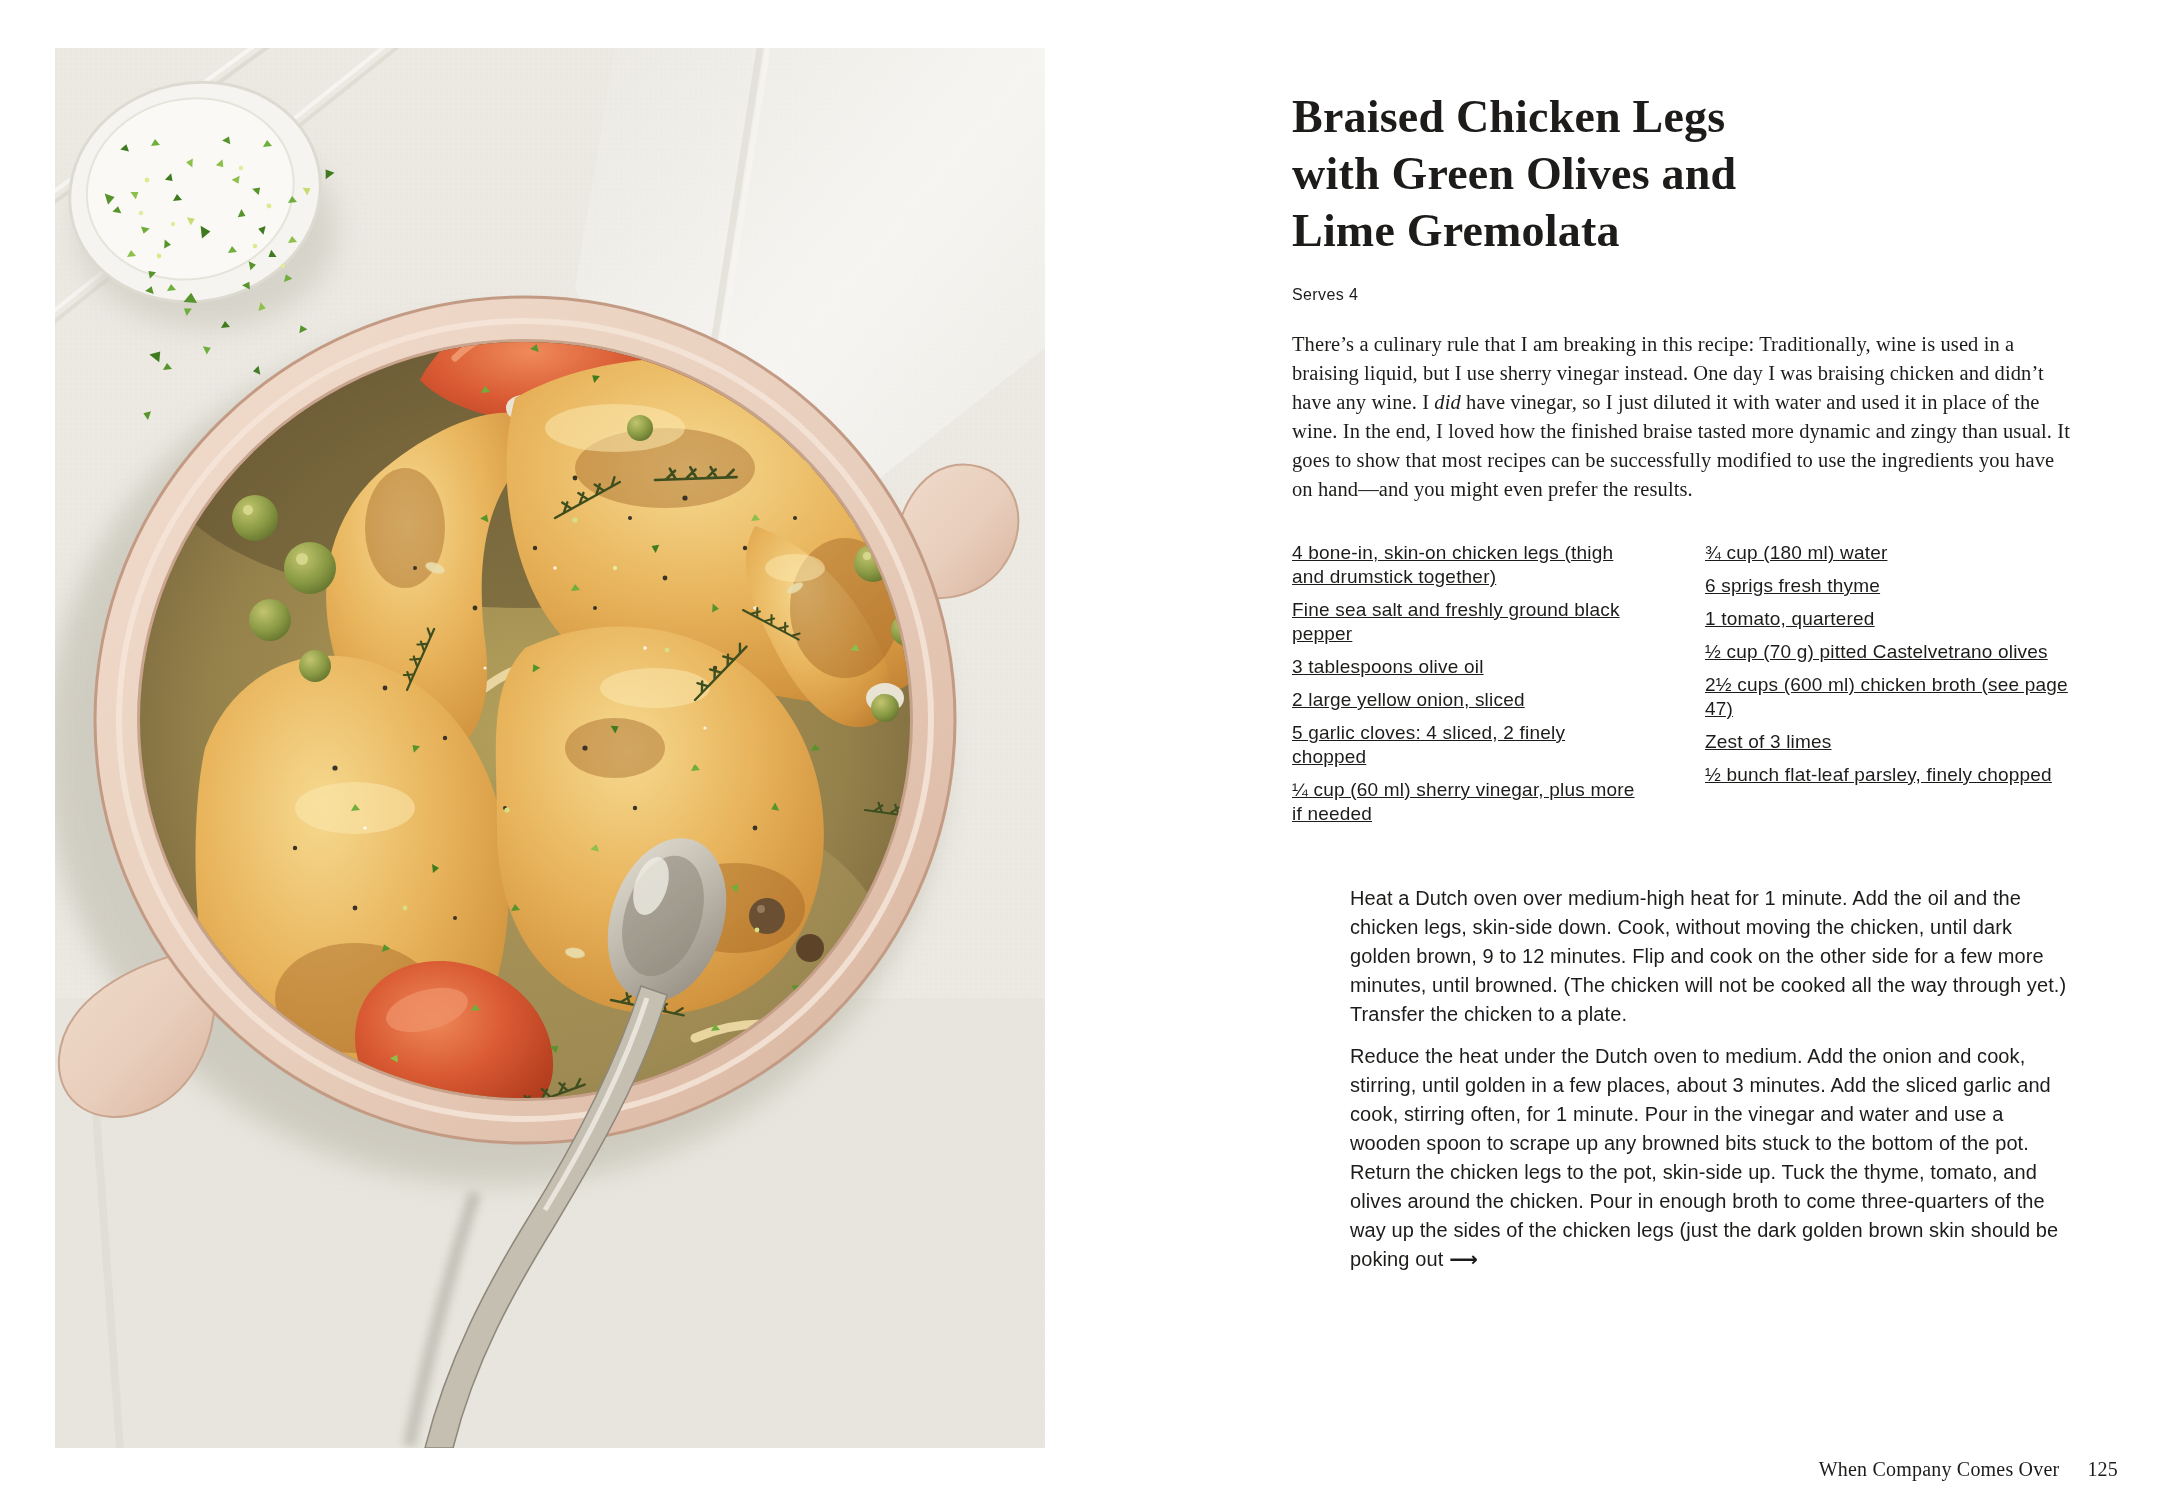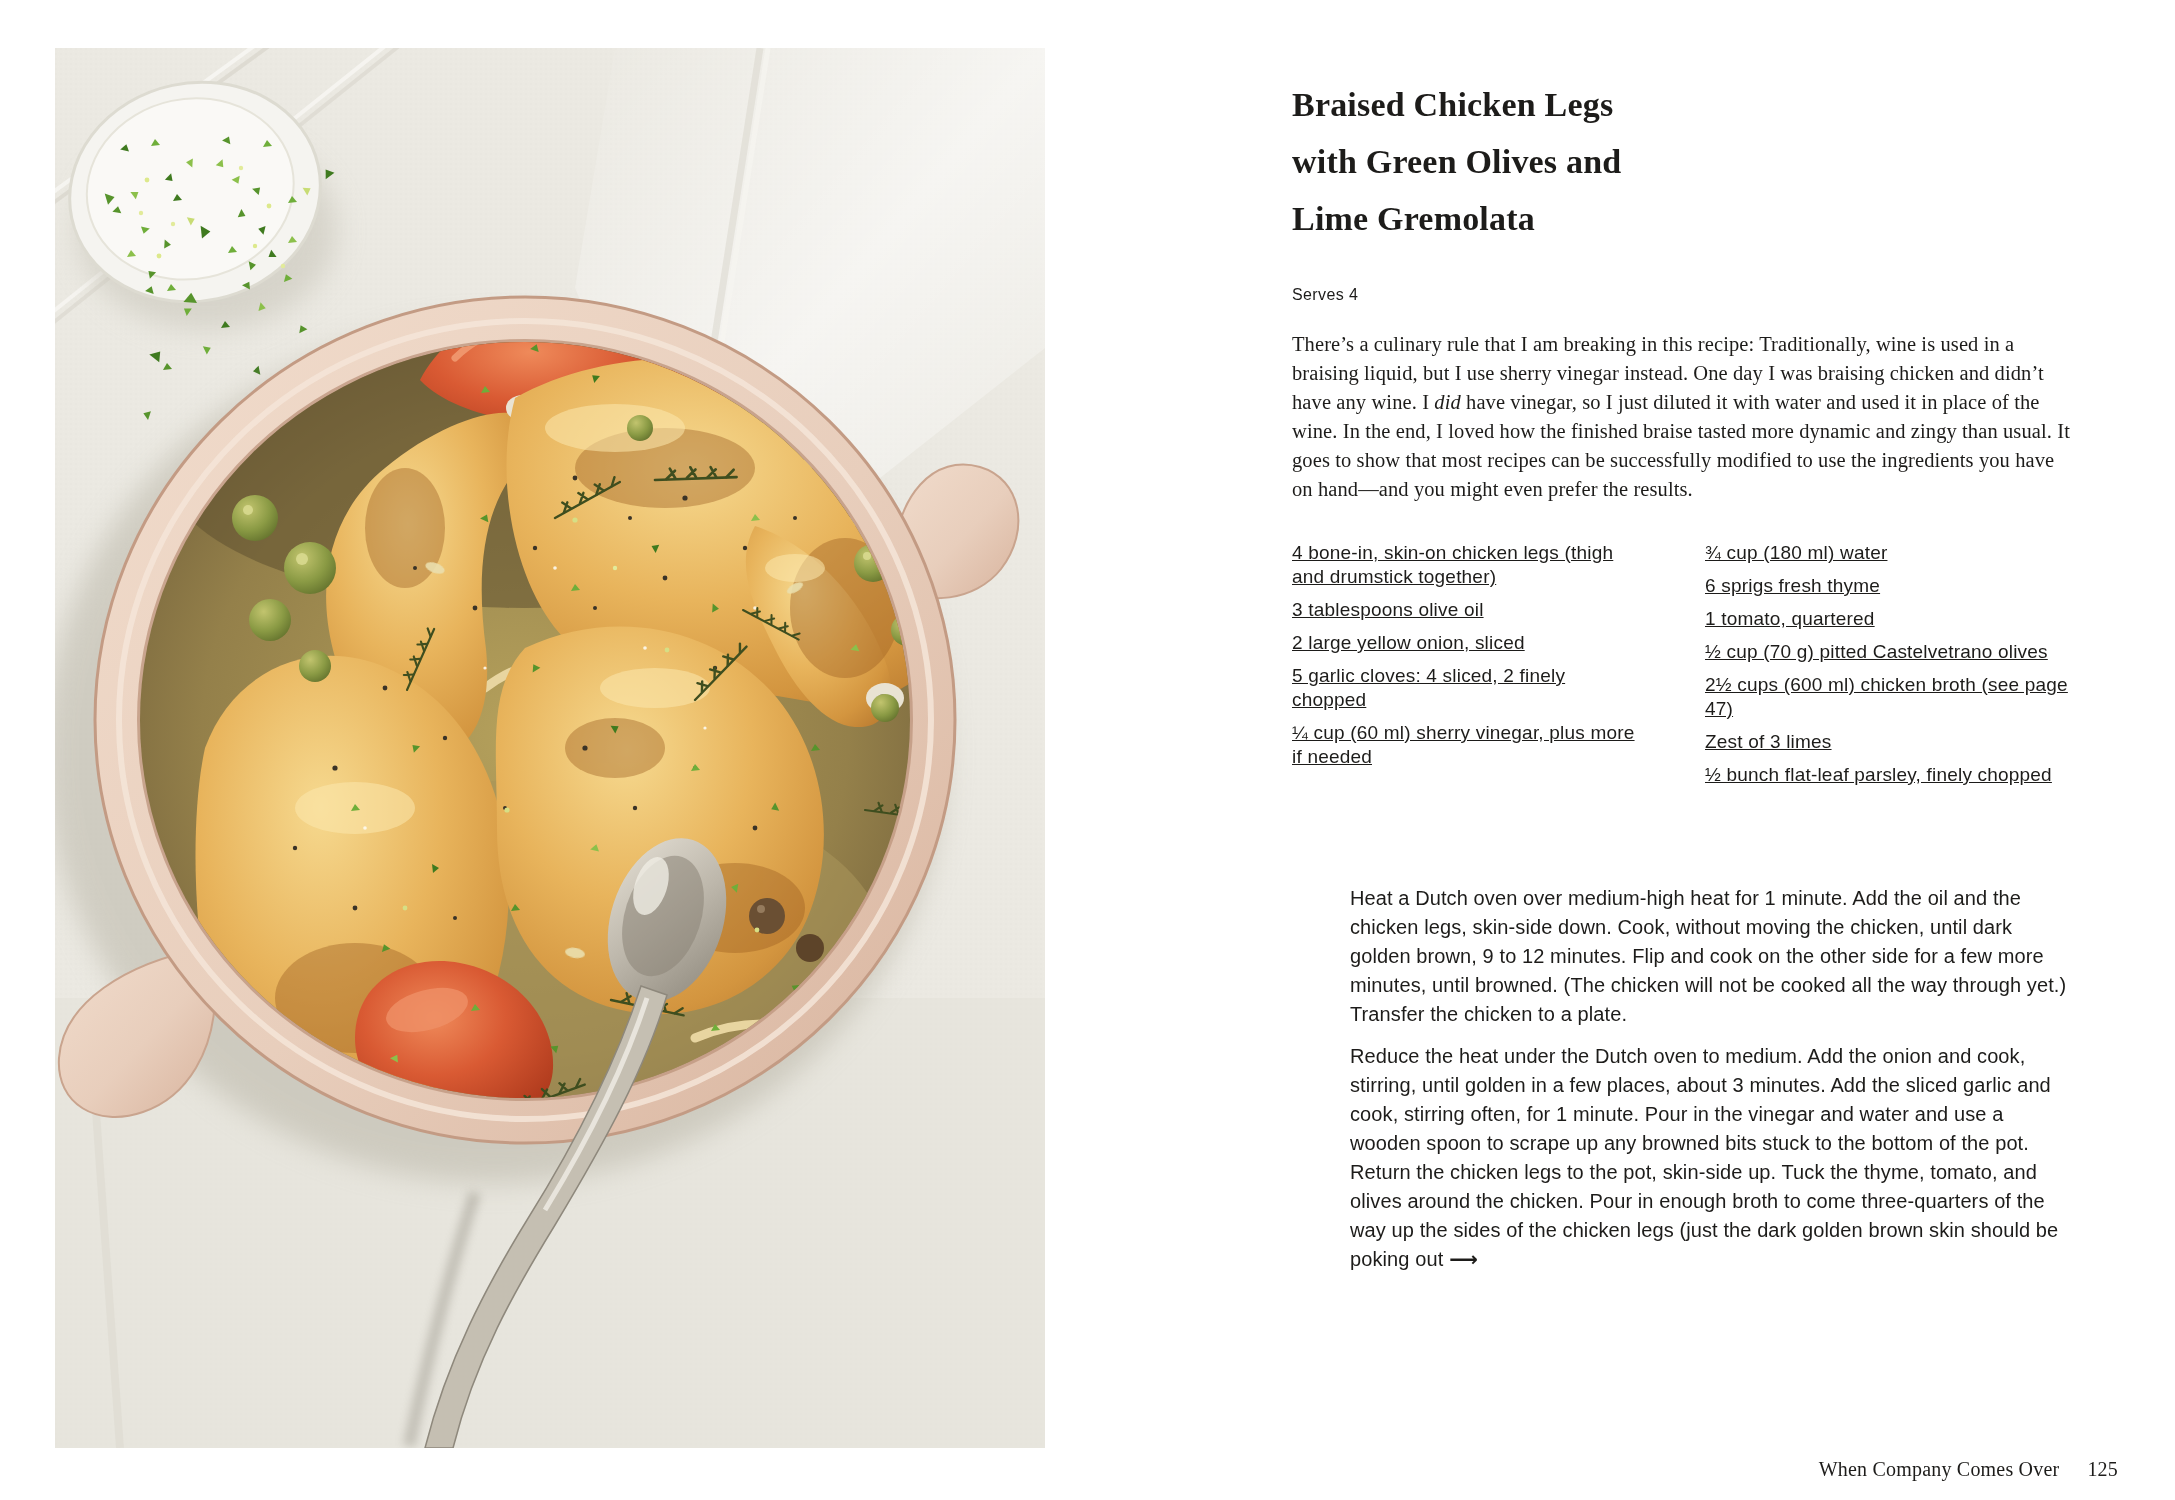--- a/index.html
+++ b/index.html
@@ -1,20 +1,20 @@
 <!DOCTYPE html>
 <html><head>
 <meta charset="utf-8">
 <style>
   html,body{margin:0;padding:0;background:#ffffff;}
   #page{position:relative;width:2175px;height:1500px;background:#ffffff;overflow:hidden;
         font-family:"Liberation Sans",sans-serif;color:#1d1c1a;}
   #photo{position:absolute;left:55px;top:48px;width:990px;height:1400px;}
-  #title{position:absolute;left:1292px;top:76px;font-family:"Liberation Serif",serif;
-         font-weight:600;font-size:34px;line-height:57px;white-space:pre-line;letter-spacing:.2px;}
+  #title{position:absolute;left:1292px;top:88px;font-family:"Liberation Serif",serif;
+         font-weight:600;font-size:46px;line-height:57px;white-space:pre-line;letter-spacing:.2px;}
   #serves{position:absolute;left:1292px;top:286px;font-size:16px;letter-spacing:.4px;}
   #intro{position:absolute;left:1292px;top:330px;width:782px;font-family:"Liberation Serif",serif;
          font-size:20.5px;line-height:29px;letter-spacing:.1px;}
   #intro .it{font-style:italic;}
   #ings{position:absolute;left:1292px;top:541px;width:800px;display:flex;text-decoration:underline;}
   .ingcol1{width:350px;margin-right:63px;}
   .ingcol2{width:380px;}
   .ing{font-size:19px;line-height:24px;margin-bottom:9px;letter-spacing:.2px;}
   #steps{position:absolute;left:1350px;top:884px;width:718px;font-size:20px;line-height:29px;letter-spacing:.1px;}
   #steps p{margin:0 0 13px 0;}
@@ -369,20 +369,21 @@
 with Green Olives and
 Lime Gremolata</h1>
 
   <div id="serves">Serves 4</div>
 
   <p id="intro" style="margin:0;"><span>There’s a culinary rule that I am breaking in this recipe: Traditionally, wine is used in a braising liquid, but I use sherry vinegar instead. One day I was braising chicken and didn’t have any wine. I </span><span class="it">did</span><span> have vinegar, so I just diluted it with water and used it in place of the wine. In the end, I loved how the finished braise tasted more dynamic and zingy than usual. It goes to show that most recipes can be successfully modified to use the ingredients you have on hand—and you might even prefer the results.</span></p>
 
   <div id="ings">
     <div class="ingcol1">
       <div class="ing">4 bone-in, skin-on chicken legs (thigh and drumstick together)</div>
+      <div class="ing">Fine sea salt and freshly ground black pepper</div>
       <div class="ing">3 tablespoons olive oil</div>
       <div class="ing">2 large yellow onion, sliced</div>
       <div class="ing">5 garlic cloves: 4 sliced, 2 finely chopped</div>
       <div class="ing">¼ cup (60 ml) sherry vinegar, plus more if needed</div>
     </div>
     <div class="ingcol2">
       <div class="ing">¾ cup (180 ml) water</div>
       <div class="ing">6 sprigs fresh thyme</div>
       <div class="ing">1 tomato, quartered</div>
       <div class="ing">½ cup (70 g) pitted Castelvetrano olives</div>

